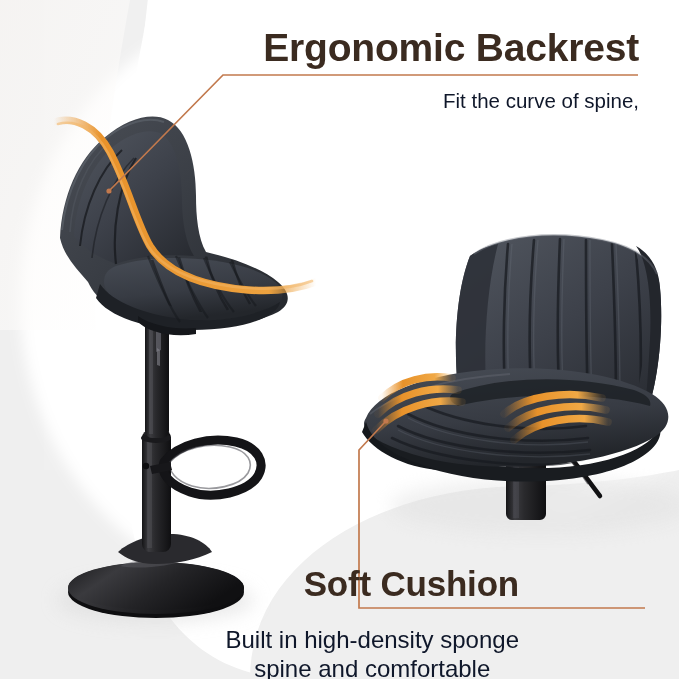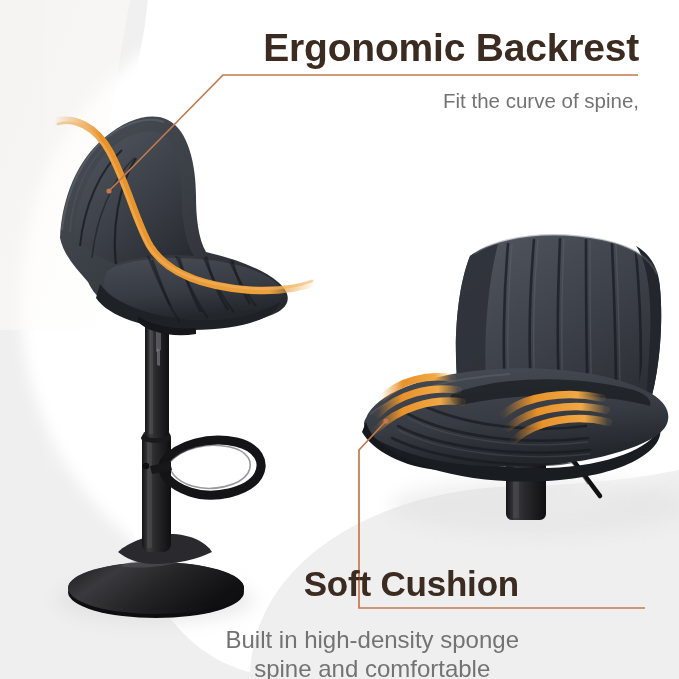--- a/index.html
+++ b/index.html
@@ -16,21 +16,21 @@
   .txtblock{position:absolute;}
 
   .headline{
     font-weight:bold;
     color:#3b2b20;
     letter-spacing:-0.2px;
     white-space:nowrap;
     line-height:1;
   }
   .subline{
-    color:#737373;
+    color:#0f172a;
     white-space:nowrap;
     line-height:1.22;
   }
 
   
   #tc{ left:0; top:0; width:679px; height:160px; }
   #tc .headline{ position:absolute; right:40px; top:28px; font-size:39px; }
   #tc .subline{ position:absolute; right:40px; top:88px; font-size:20.5px; text-align:right; }
 
   

